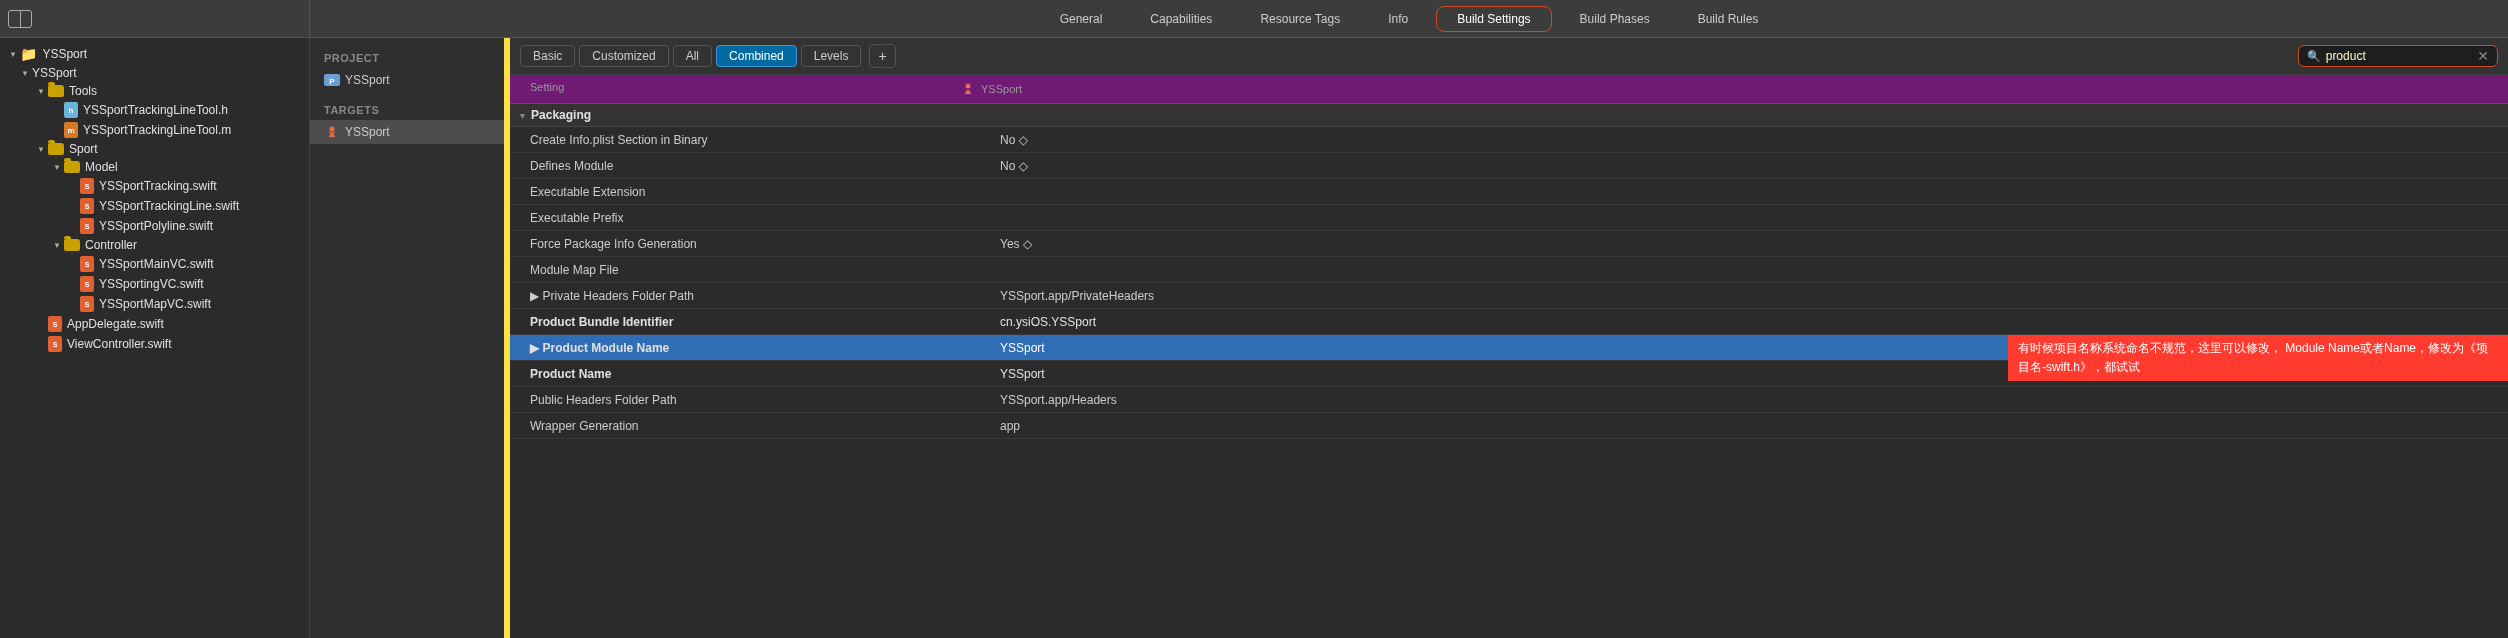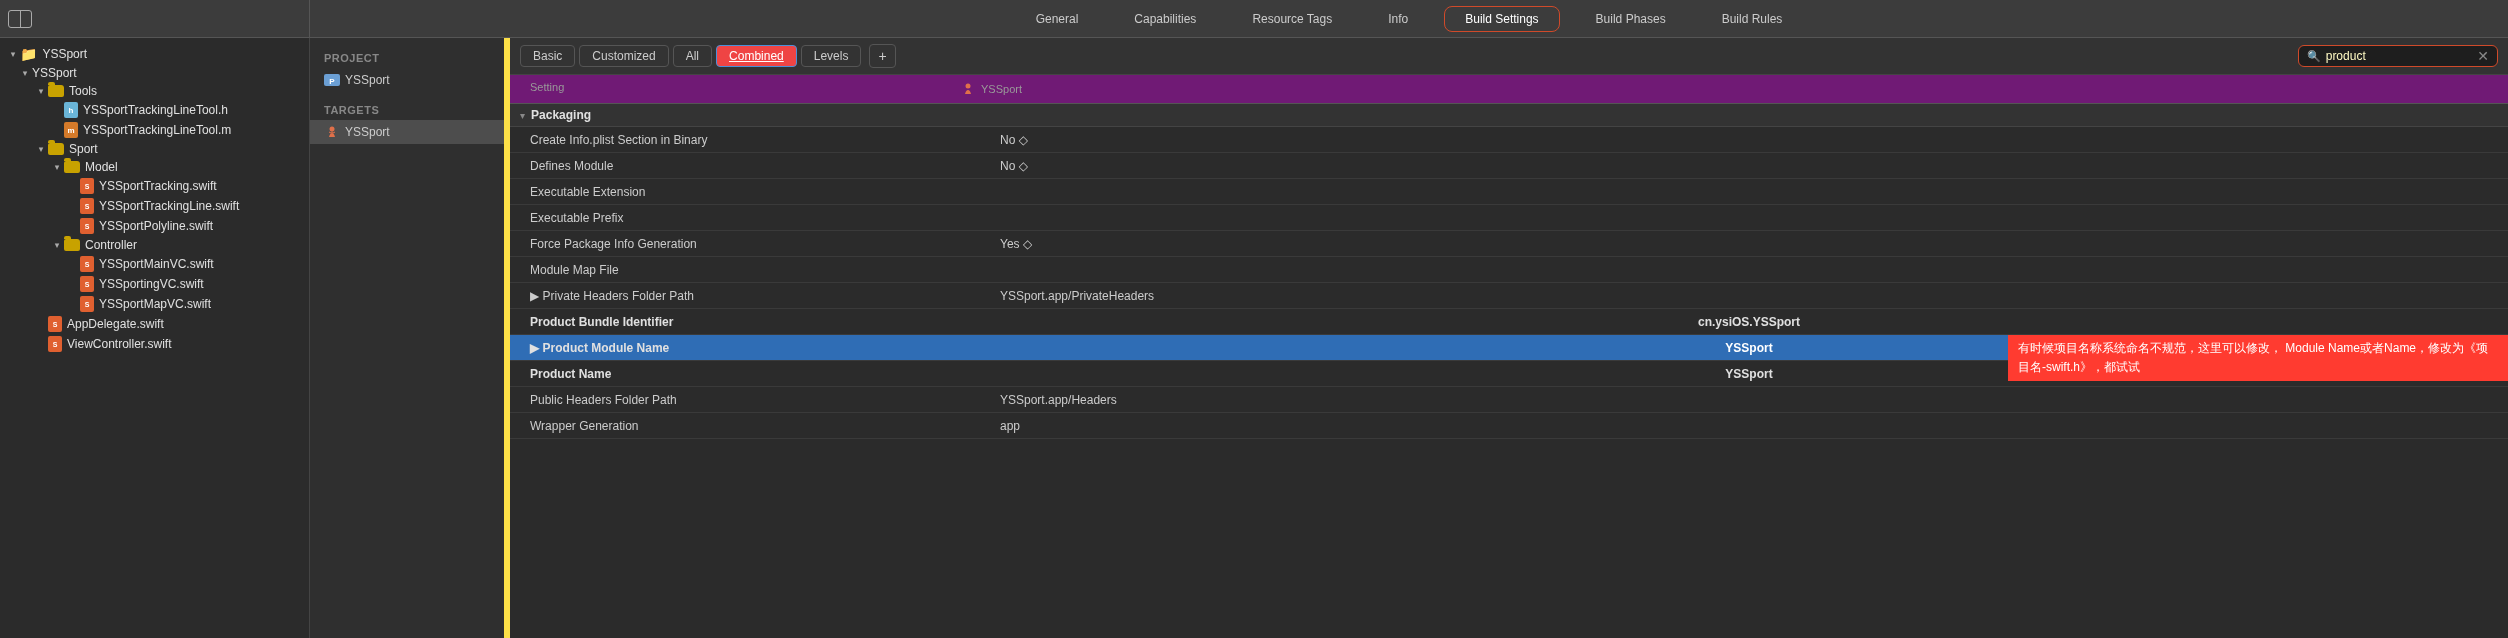--- a/index.html
+++ b/index.html
@@ -50,21 +50,21 @@
       border-right: 1.5px solid #aaa;
       position: absolute;
       left: 5px;
       top: 0;
     }
     .top-tabs {
       display: flex;
       align-items: center;
       flex: 1;
       justify-content: center;
-      gap: 16px;
+      gap: 8px;
     }
     .top-tab {
       padding: 0 20px;
       height: 38px;
       display: flex;
       align-items: center;
       color: #ccc;
       cursor: pointer;
       font-size: 12px;
       white-space: nowrap;
@@ -222,24 +222,23 @@
     .filter-btn {
       padding: 3px 12px;
       border-radius: 4px;
       border: 1px solid #555;
       background: transparent;
       color: #ccc;
       font-size: 12px;
       cursor: pointer;
     }
     .filter-btn.active {
-      background: #ef4444;
+      background: #0369a1;
       border-color: #4a90d9;
       color: #fff;
-      text-decoration: underline;
     }
     .add-btn {
       padding: 3px 8px;
       border-radius: 4px;
       border: 1px solid #555;
       background: transparent;
       color: #ccc;
       font-size: 14px;
       cursor: pointer;
       margin-left: 4px;
@@ -334,21 +333,21 @@
     }
     .row-setting.bold { font-weight: 700; color: #e0e0e0; }
     .row-value {
       flex: 1;
       padding: 3px 10px;
       font-size: 12px;
       color: #ccc;
       white-space: nowrap;
       overflow: hidden;
     }
-    .row-value.bold { font-weight: 700; color: #e0e0e0; text-align: center; }
+    .row-value.bold { font-weight: 400; color: #e0e0e0; }
 
     
     .comment-overlay {
       position: absolute;
       right: 0;
       background: #ff3b30;
       color: white;
       padding: 4px 10px;
       font-size: 12px;
       max-width: 500px;

